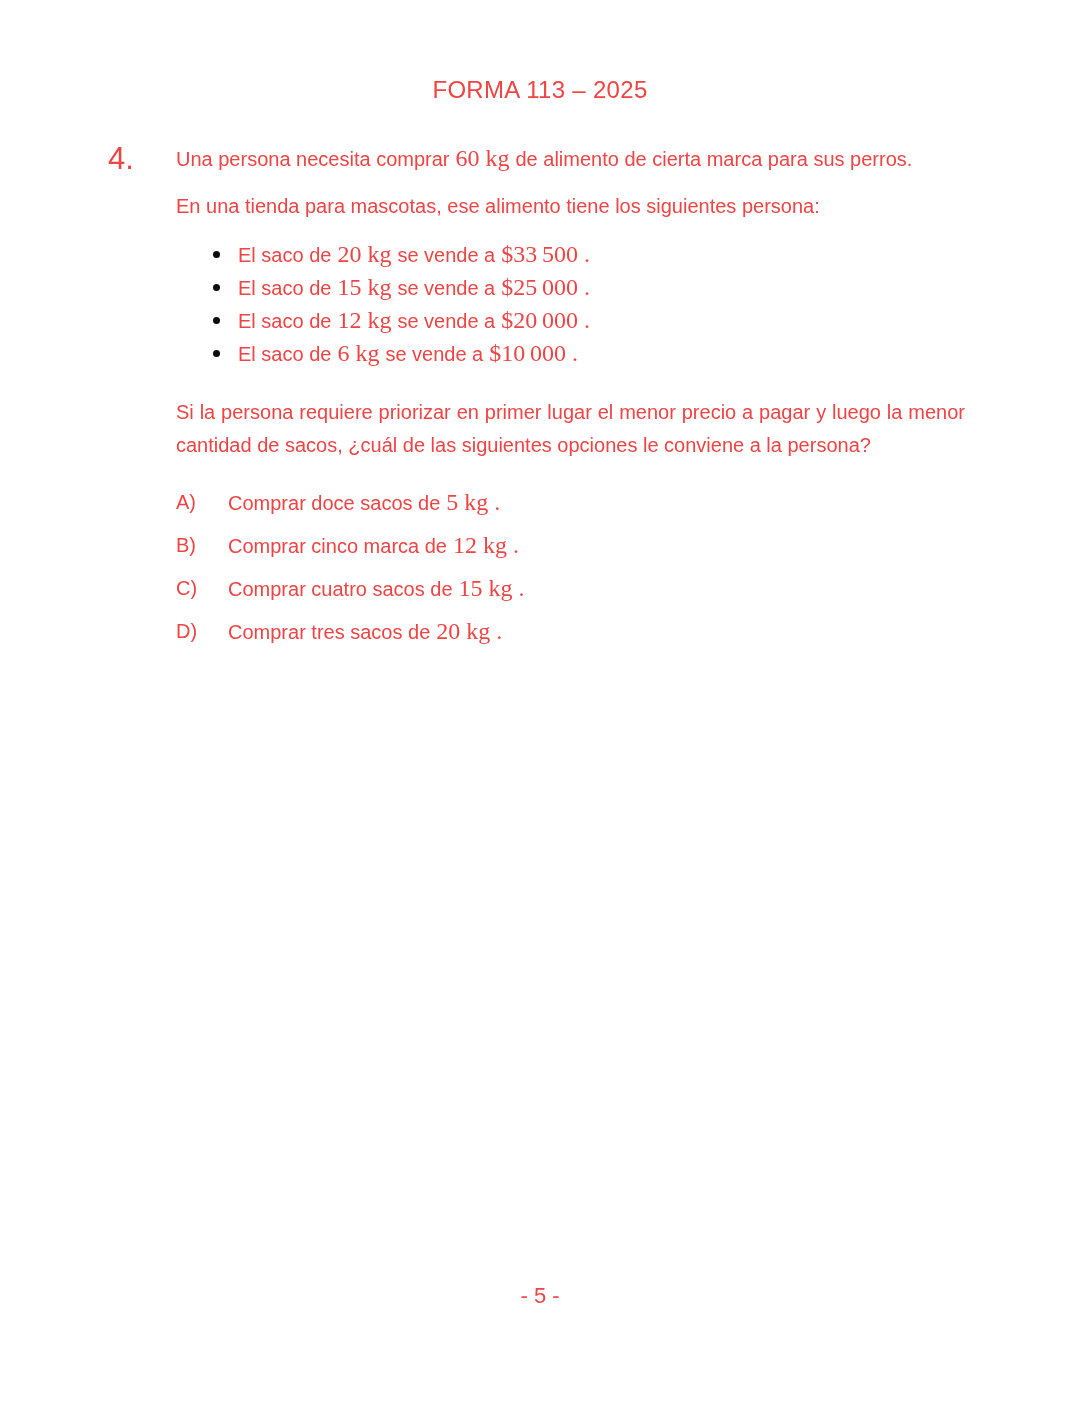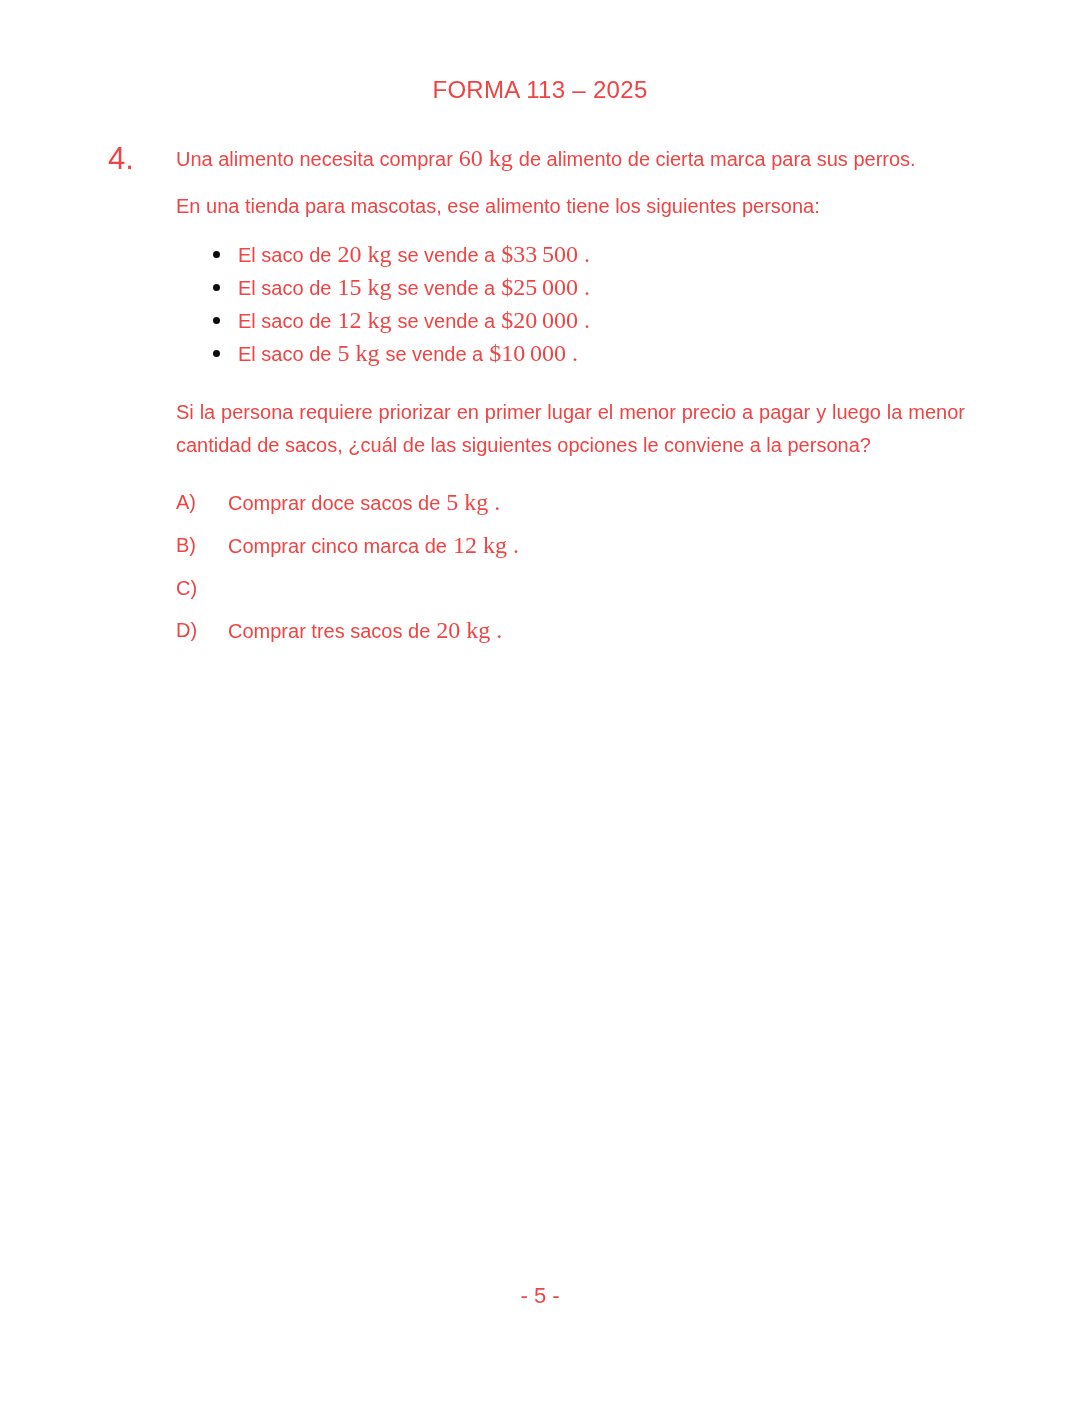--- a/index.html
+++ b/index.html
@@ -83,44 +83,45 @@
 <body>
 
 <div class="page">
 
   <div class="header">FORMA 113 – 2025</div>
 
   <div class="question">
     <div class="qnum">4.</div>
     <div class="qbody">
 
-      <p class="para justify"><span>Una alimento necesita comprar</span><span class="math">60 kg</span><span>de alimento de cierta marca para sus perros.</span></p>
+      <p class="para justify"><span>Una persona necesita comprar</span><span class="math">60 kg</span><span>de alimento de cierta marca para sus perros.</span></p>
 
       <p class="para store">En una tienda para mascotas, ese alimento tiene los siguientes persona:</p>
 
       <ul class="bullets">
         <li><span>El saco de</span><span class="math">20 kg</span><span>se vende a</span><span class="math">$33 500&nbsp;.</span></li>
         <li><span>El saco de</span><span class="math">15 kg</span><span>se vende a</span><span class="math">$25 000&nbsp;.</span></li>
         <li><span>El saco de</span><span class="math">12 kg</span><span>se vende a</span><span class="math">$20 000&nbsp;.</span></li>
-        <li><span>El saco de</span><span class="math">5 kg</span><span>se vende a</span><span class="math">$10 000&nbsp;.</span></li>
+        <li><span>El saco de</span><span class="math">6 kg</span><span>se vende a</span><span class="math">$10 000&nbsp;.</span></li>
       </ul>
 
       <p class="para justify prompt">Si la persona requiere priorizar en primer lugar el menor precio a pagar y luego la menor cantidad de sacos, ¿cuál de las siguientes opciones le conviene a la persona?</p>
 
       <div class="options">
         <div class="option">
           <span class="option-label">A)</span>
           <span><span>Comprar doce sacos de</span><span class="math">5 kg&nbsp;.</span></span>
         </div>
         <div class="option">
           <span class="option-label">B)</span>
           <span><span>Comprar cinco marca de</span><span class="math">12 kg&nbsp;.</span></span>
         </div>
         <div class="option">
           <span class="option-label">C)</span>
+          <span><span>Comprar cuatro sacos de</span><span class="math">15 kg&nbsp;.</span></span>
         </div>
         <div class="option">
           <span class="option-label">D)</span>
           <span><span>Comprar tres sacos de</span><span class="math">20 kg&nbsp;.</span></span>
         </div>
       </div>
 
     </div>
   </div>
 

